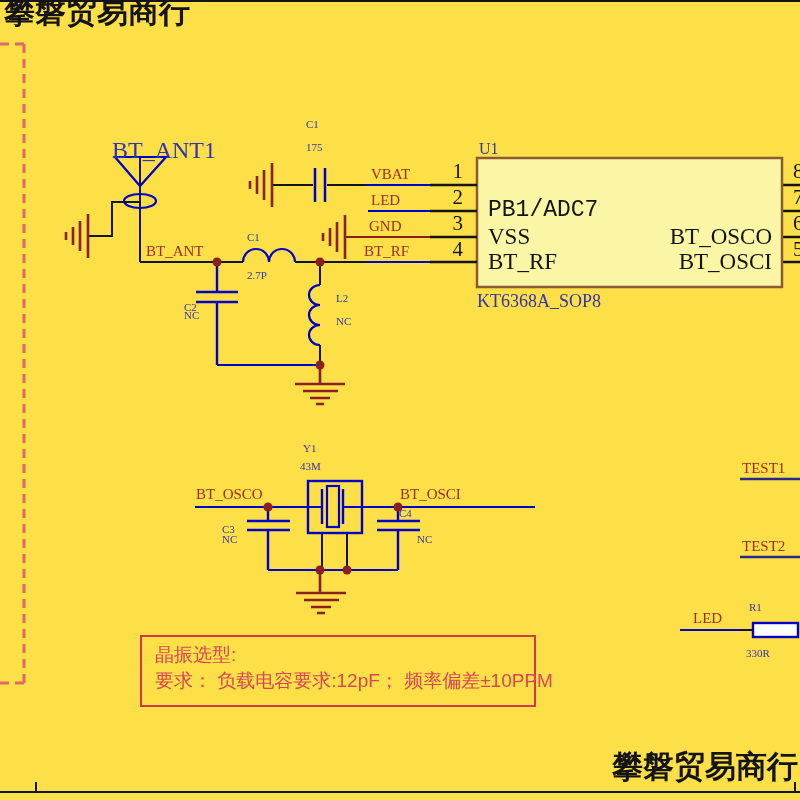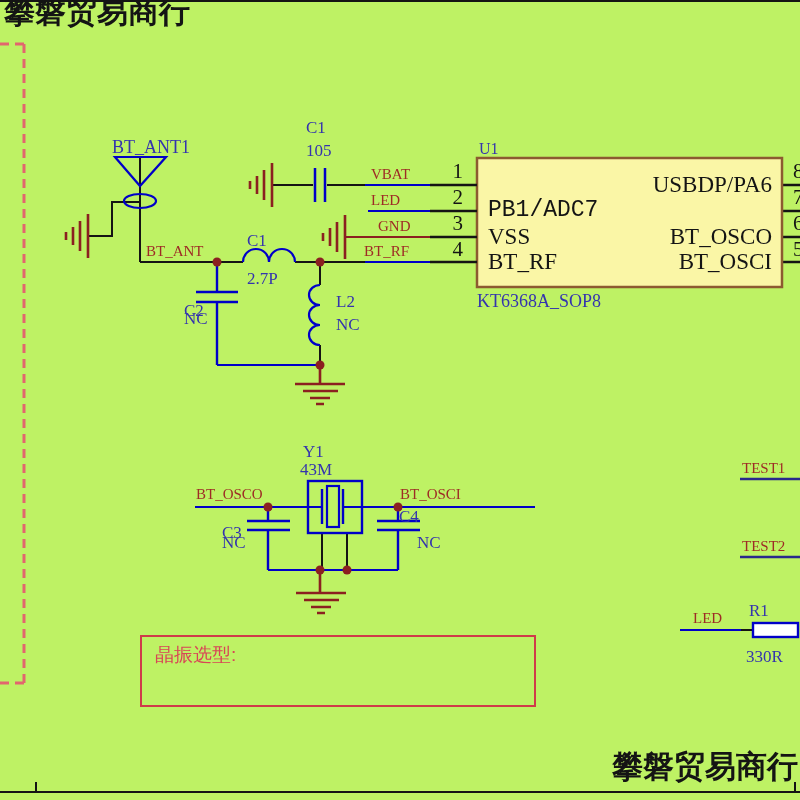--- a/index.html
+++ b/index.html
@@ -1,20 +1,20 @@
 <!DOCTYPE html>
 <html><head>
 <meta charset="utf-8">
 <style>
   html,body{margin:0;padding:0;background:#fff;}
-  #canvas{position:relative;width:800px;height:800px;background:#bef264;overflow:hidden;
+  #canvas{position:relative;width:800px;height:800px;background:#fde047;overflow:hidden;
           font-family:"Liberation Serif", serif;}
   .t{position:absolute;line-height:1;white-space:nowrap;}
   .net{color:#9E2B25;font-size:15px;}
-  .des{color:#3434AE;font-size:17px;}
+  .des{color:#3434AE;font-size:11px;}
   .pinname{color:#141414;font-size:23px;}
   .pinnum{color:#141414;font-size:21px;}
   .cn{font-family:"Liberation Sans", sans-serif;font-weight:600;color:#141414;}
   .notetxt{color:#D94556;font-size:19px;font-family:"Liberation Sans", sans-serif;}
   .ralign{text-align:right;}
   svg{position:absolute;left:0;top:0;}
 </style>
 </head>
 <body>
 
@@ -78,49 +78,48 @@
 
     <rect x="477" y="158" width="305" height="129" fill="#FAF6A6" stroke="#8C5A30" stroke-width="2.5"></rect>
     <path d="M430,185 H477 M430,211 H477 M430,237 H477 M430,262 H477" stroke="#141414" stroke-width="2.5" fill="none"></path>
 
     <rect x="141" y="636" width="394" height="70" fill="none" stroke="#CF3B4A" stroke-width="2"></rect>
   </svg>
 
   <span class="t cn" style="left:4px;top:-4px;font-size:31px;">攀磐贸易商行</span>
   <span class="t cn" style="left:612px;top:751px;font-size:31px;">攀磐贸易商行</span>
 
-  <span class="t des" style="left:112px;top:138px;font-size:18px;">BT_ANT1</span>
+  <span class="t des" style="left:112px;top:138px;font-size:24px;">BT_ANT1</span>
   <span class="t net" style="left:146px;top:244px;">BT_ANT</span>
 
   <span class="t des" style="left:306px;top:119px;">C1</span>
-  <span class="t des" style="left:306px;top:142px;">105</span>
+  <span class="t des" style="left:306px;top:142px;">175</span>
 
   <span class="t net" style="left:371px;top:167px;">VBAT</span>
   <span class="t net" style="left:371px;top:193px;">LED</span>
-  <span class="t net" style="left:378px;top:219px;text-align:right;">GND</span>
+  <span class="t net" style="left:369px;top:219px;text-align:right;">GND</span>
   <span class="t net" style="left:364px;top:244px;">BT_RF</span>
 
   <span class="t pinnum ralign" style="left:440px;top:161px;width:23px;">1</span>
   <span class="t pinnum ralign" style="left:440px;top:187px;width:23px;">2</span>
   <span class="t pinnum ralign" style="left:440px;top:213px;width:23px;">3</span>
   <span class="t pinnum ralign" style="left:440px;top:239px;width:23px;">4</span>
 
   <span class="t pinnum" style="left:793px;top:161px;">8</span>
   <span class="t pinnum" style="left:793px;top:187px;">7</span>
   <span class="t pinnum" style="left:793px;top:213px;">6</span>
   <span class="t pinnum" style="left:793px;top:239px;">5</span>
 
   <span class="t des" style="left:479px;top:141px;font-size:16px;">U1</span>
   <span class="t des" style="left:477px;top:292px;font-size:18px;">KT6368A_SOP8</span>
 
   <span class="t pinname" style="left:488px;top:199px;font-family:Liberation Mono, monospace;">PB1/ADC7</span>
   <span class="t pinname" style="left:488px;top:225px;">VSS</span>
   <span class="t pinname" style="left:488px;top:250px;">BT_RF</span>
 
-  <span class="t pinname ralign" style="left:600px;top:173px;width:172px;">USBDP/PA6</span>
   <span class="t pinname ralign" style="left:600px;top:225px;width:172px;">BT_OSCO</span>
   <span class="t pinname ralign" style="left:600px;top:250px;width:172px;">BT_OSCI</span>
 
   <span class="t des" style="left:247px;top:232px;">C1</span>
   <span class="t des" style="left:247px;top:270px;">2.7P</span>
   <span class="t des" style="left:184px;top:302px;">C2</span>
   <span class="t des" style="left:184px;top:310px;">NC</span>
   <span class="t des" style="left:336px;top:293px;">L2</span>
   <span class="t des" style="left:336px;top:316px;">NC</span>
 
@@ -134,14 +133,15 @@
   <span class="t des" style="left:417px;top:534px;">NC</span>
 
   <span class="t net" style="left:742px;top:461px;">TEST1</span>
   <span class="t net" style="left:742px;top:539px;">TEST2</span>
 
   <span class="t net" style="left:693px;top:611px;">LED</span>
   <span class="t des" style="left:749px;top:602px;">R1</span>
   <span class="t des" style="left:746px;top:648px;">330R</span>
 
   <span class="t notetxt" style="left:155px;top:645px;">晶振选型:</span>
+  <span class="t notetxt" style="left:155px;top:671px;">要求： 负载电容要求:12pF； 频率偏差±10PPM</span>
 
 </div>
 
 </body></html>

